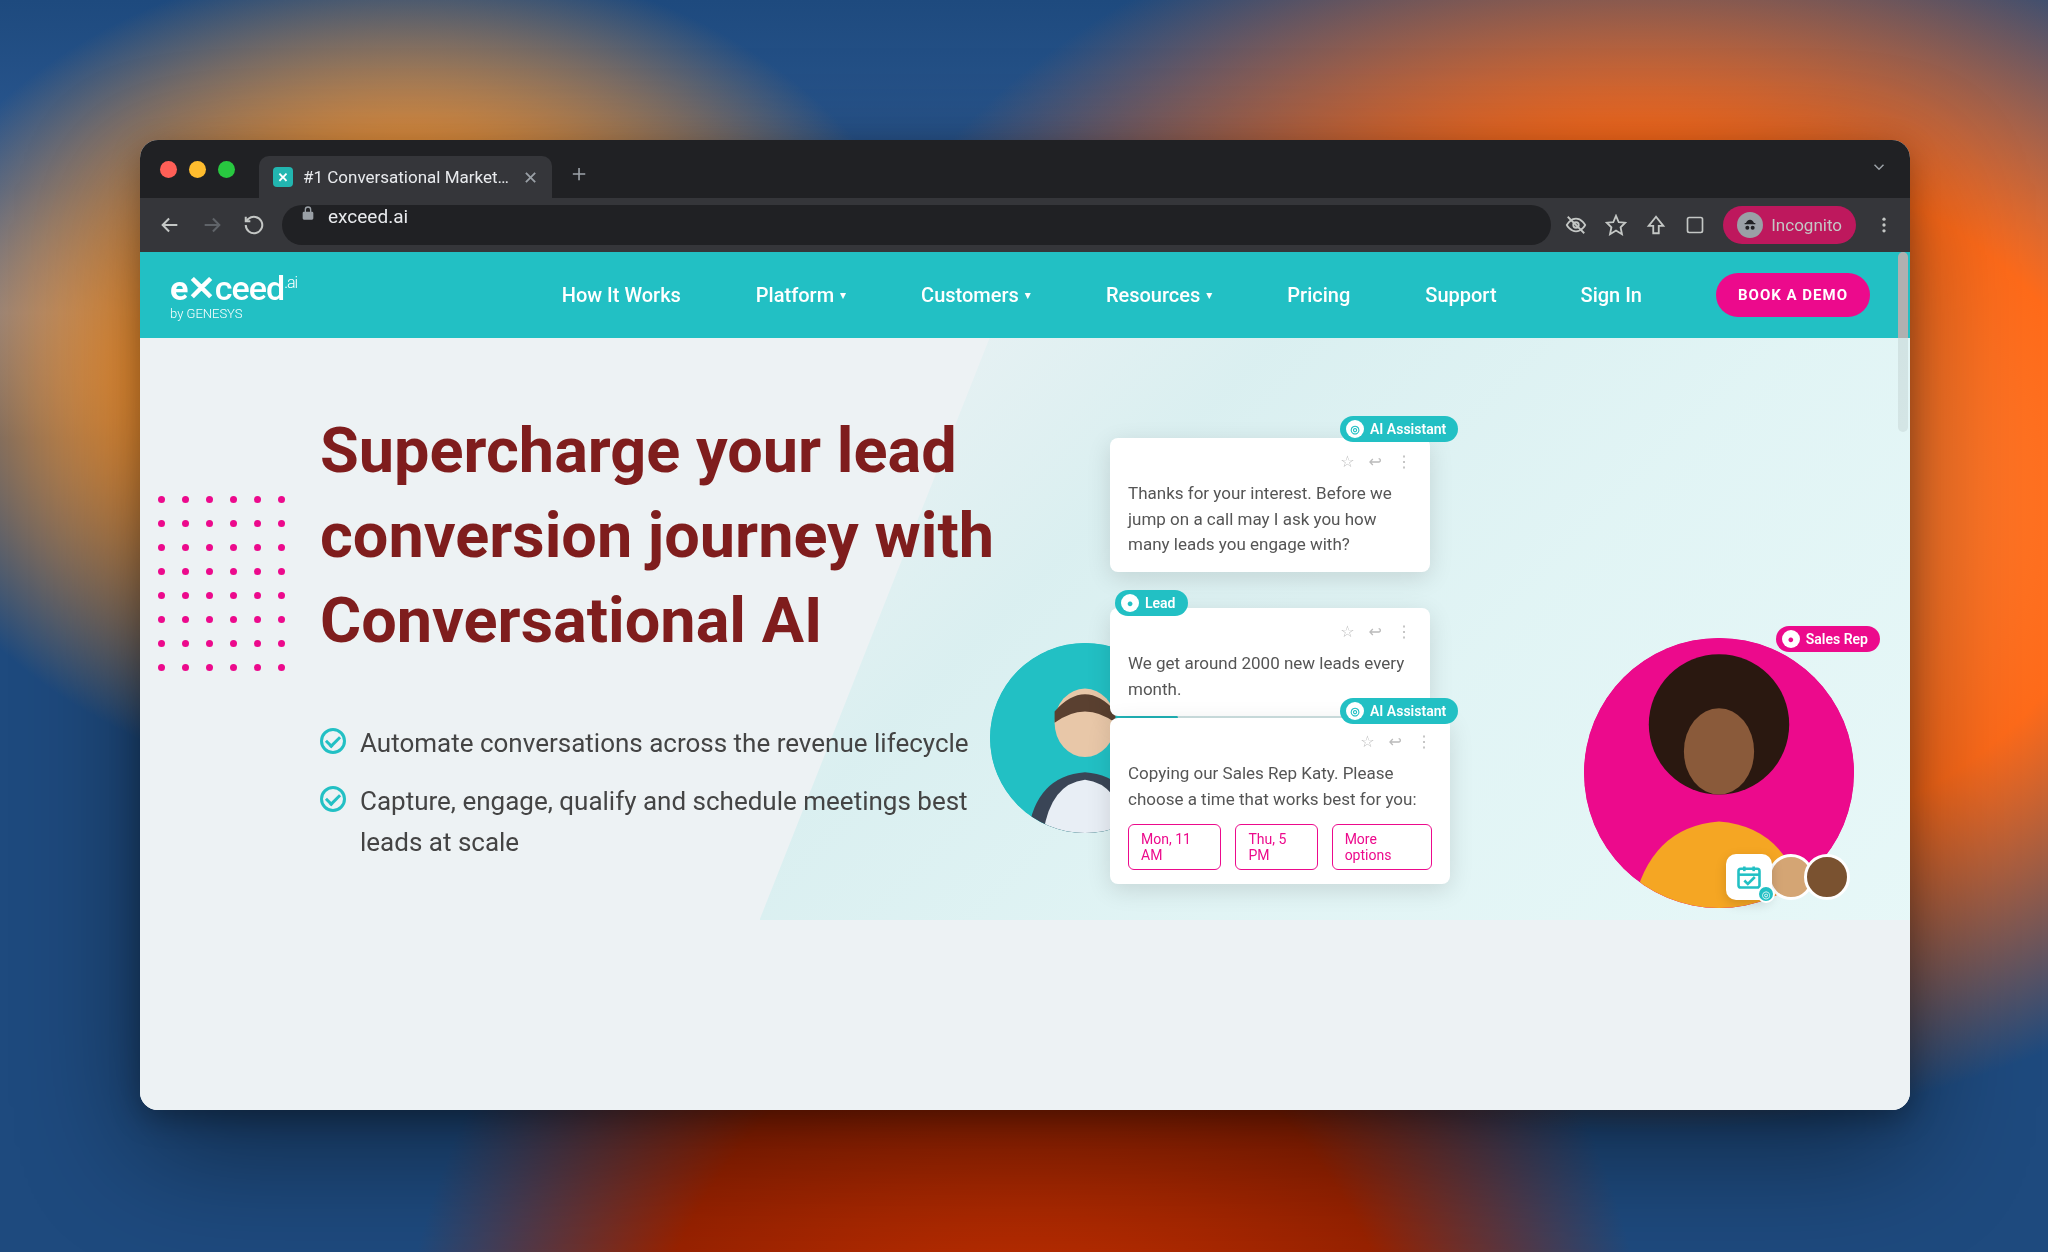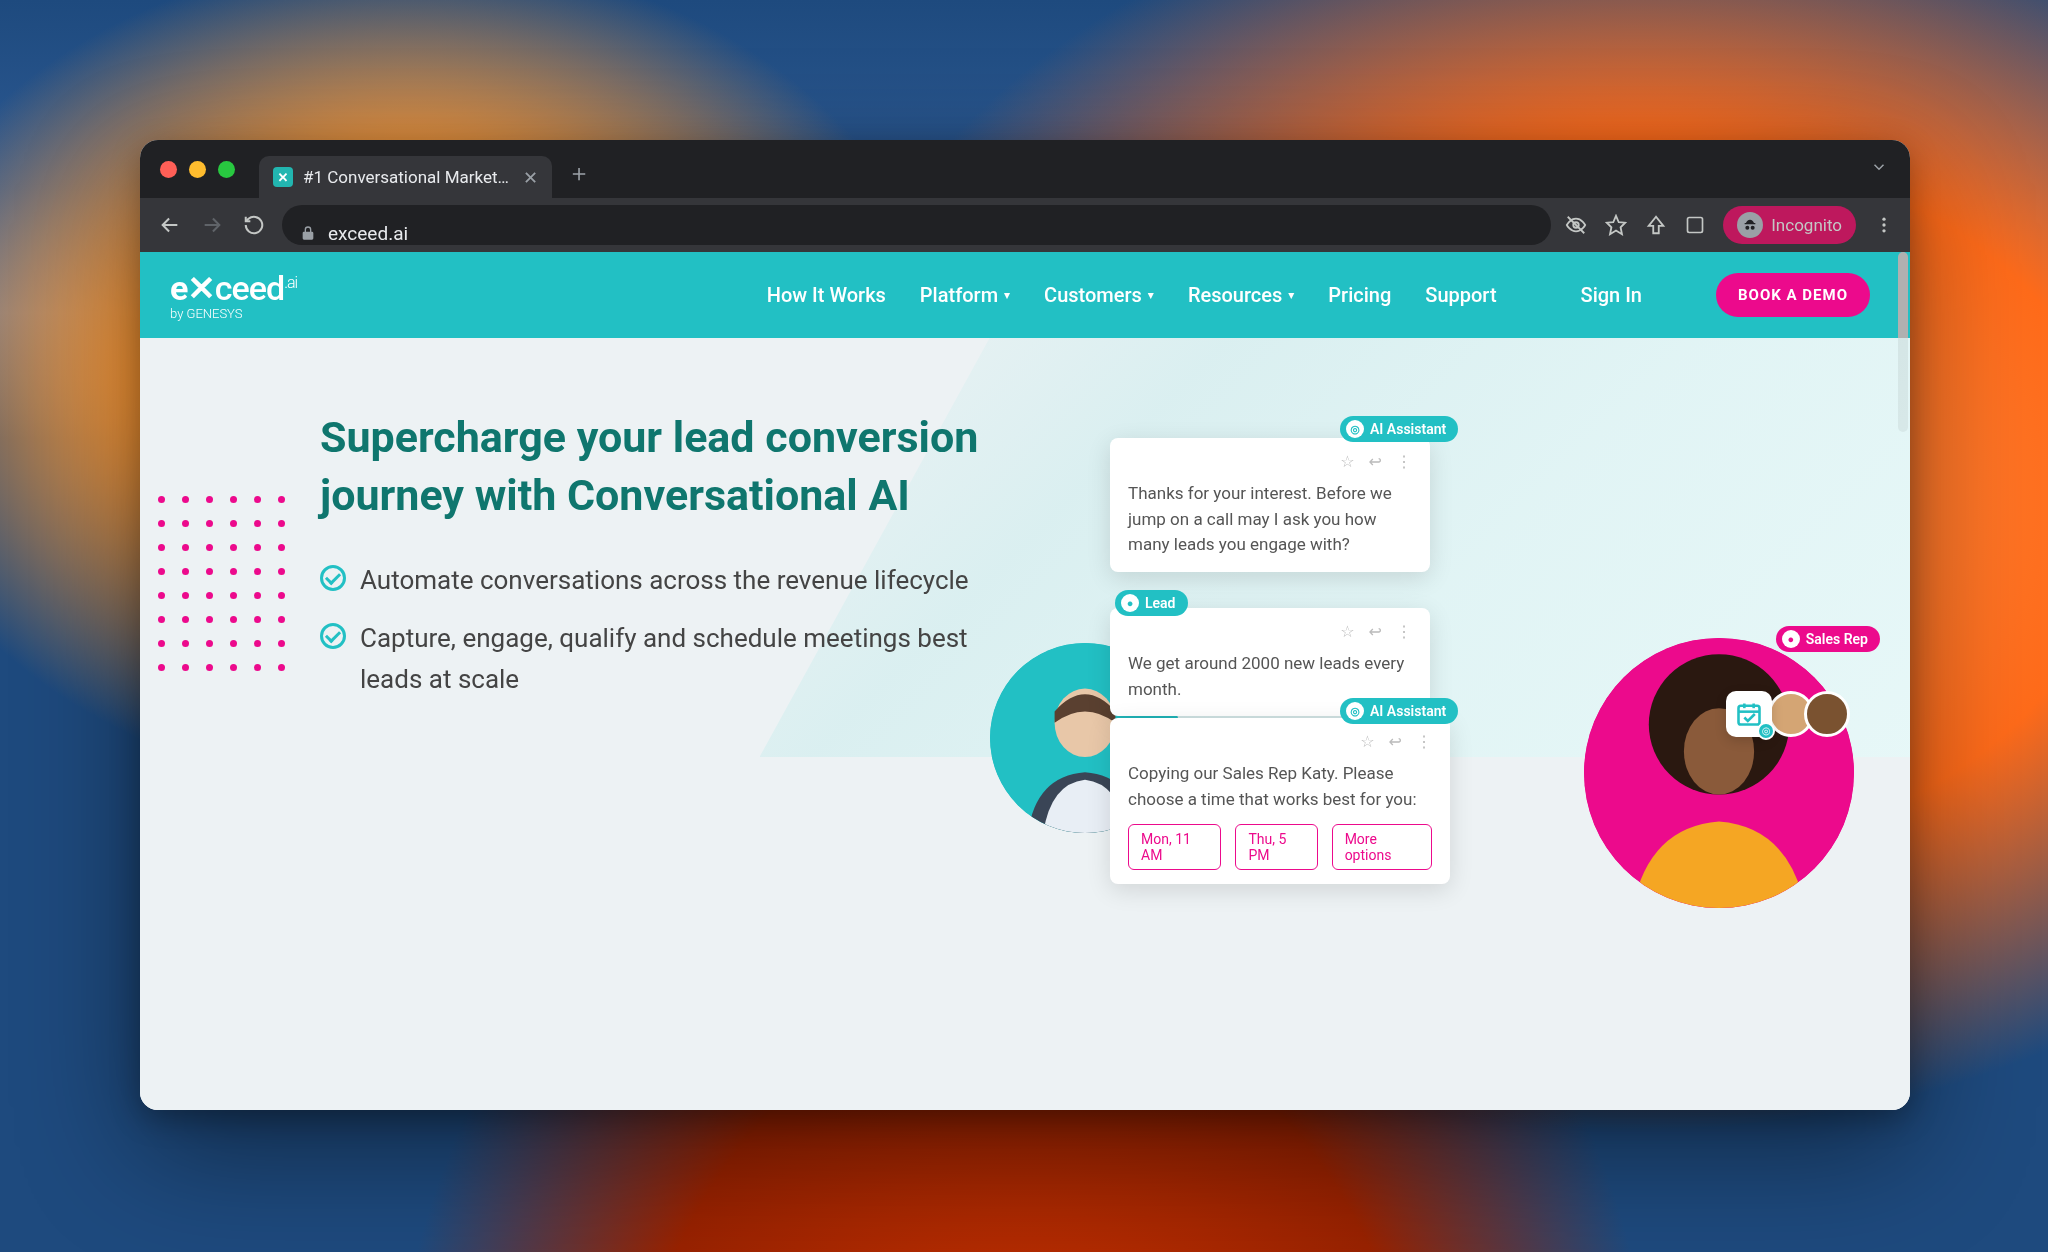--- a/index.html
+++ b/index.html
@@ -103,21 +103,21 @@
   cursor: pointer;
 }
 .nav-btn.disabled { color: #5f6368; }
 
 .urlbar {
   flex: 1;
   height: 40px;
   background: #202124;
   border-radius: 40px;
   display: flex;
-  align-items: flex-end;
+  align-items: flex-start;
   padding: 0 18px;
   gap: 12px;
   color: #e8eaed;
   font-size: 19px;
 }
 .urlbar .lock { color: #9aa0a6; font-size: 16px;}
 .urlbar .url { color: #e8eaed; }
 
 .toolbar-right {
   display: flex; align-items: center; gap: 18px;
@@ -169,21 +169,21 @@
   display: flex;
   gap: 34px;
   margin-left: auto;
   align-items: center;
 }
 .nav-item {
   color: #fff;
   font-size: 20px;
   font-weight: 500;
   cursor: pointer;
-  display: flex; align-items: center; gap: 6px;
+  display: flex; align-items: center; gap: 6px; margin-left: 41px;
 }
 .nav-item .chev { font-size: 12px; }
 .cta {
   background: #ec0a8c;
   color: #fff;
   font-size: 15px;
   font-weight: 700;
   letter-spacing: 1px;
   padding: 13px 22px;
   border-radius: 30px;
@@ -213,25 +213,25 @@
 .dots-deco span {
   width: 7px; height: 7px; border-radius: 50%; background: #ec0a8c;
 }
 
 .hero-left {
   position: relative;
   max-width: 680px;
   z-index: 2;
 }
 .hero-title {
-  font-size: 43px;
+  font-size: 63px;
   line-height: 1.35;
   font-weight: 700;
-  color: #0f766e;
-  margin-bottom: 36px;
+  color: #7f1d1d;
+  margin-bottom: 60px;
 }
 .hero-list { list-style: none; }
 .hero-list li {
   font-size: 26px;
   color: #444;
   line-height: 1.55;
   margin-bottom: 18px;
   position: relative;
   padding-left: 40px;
 }

